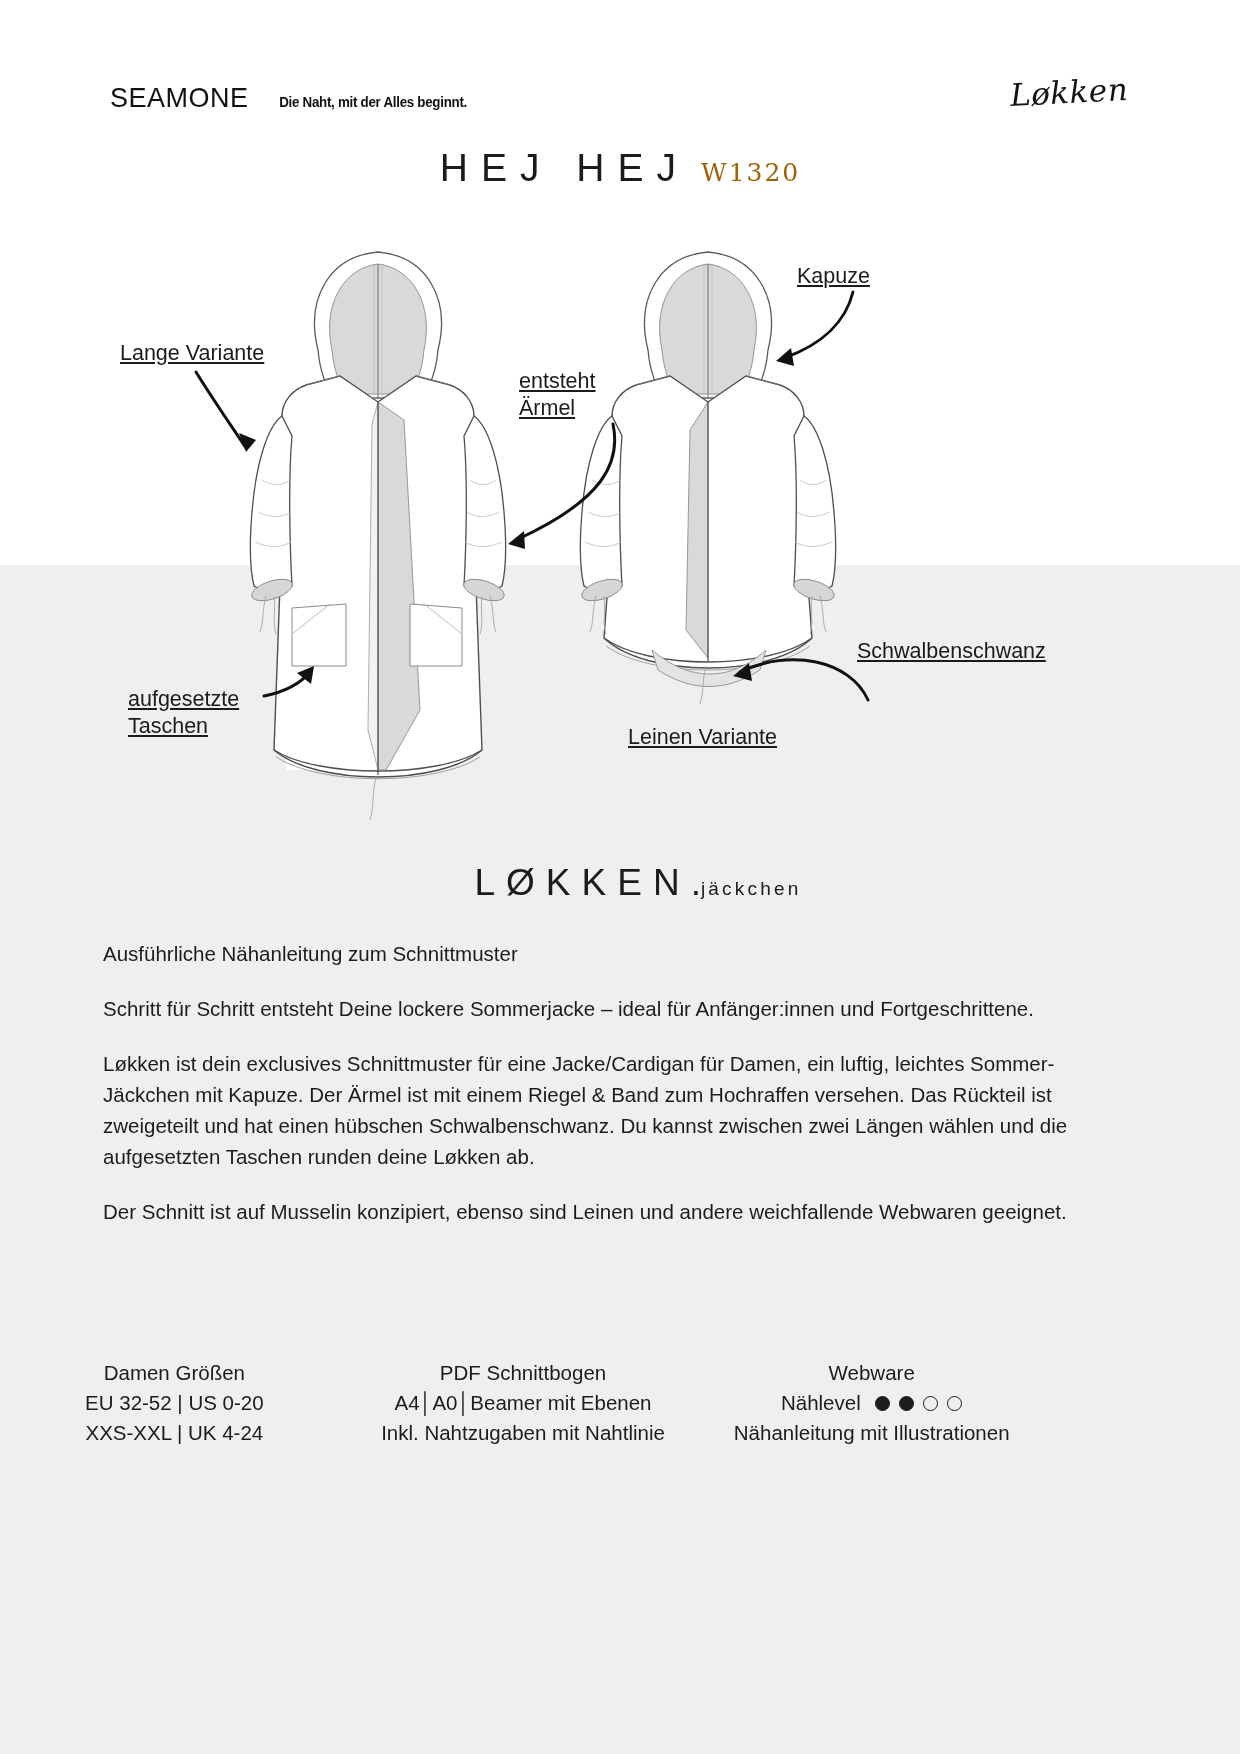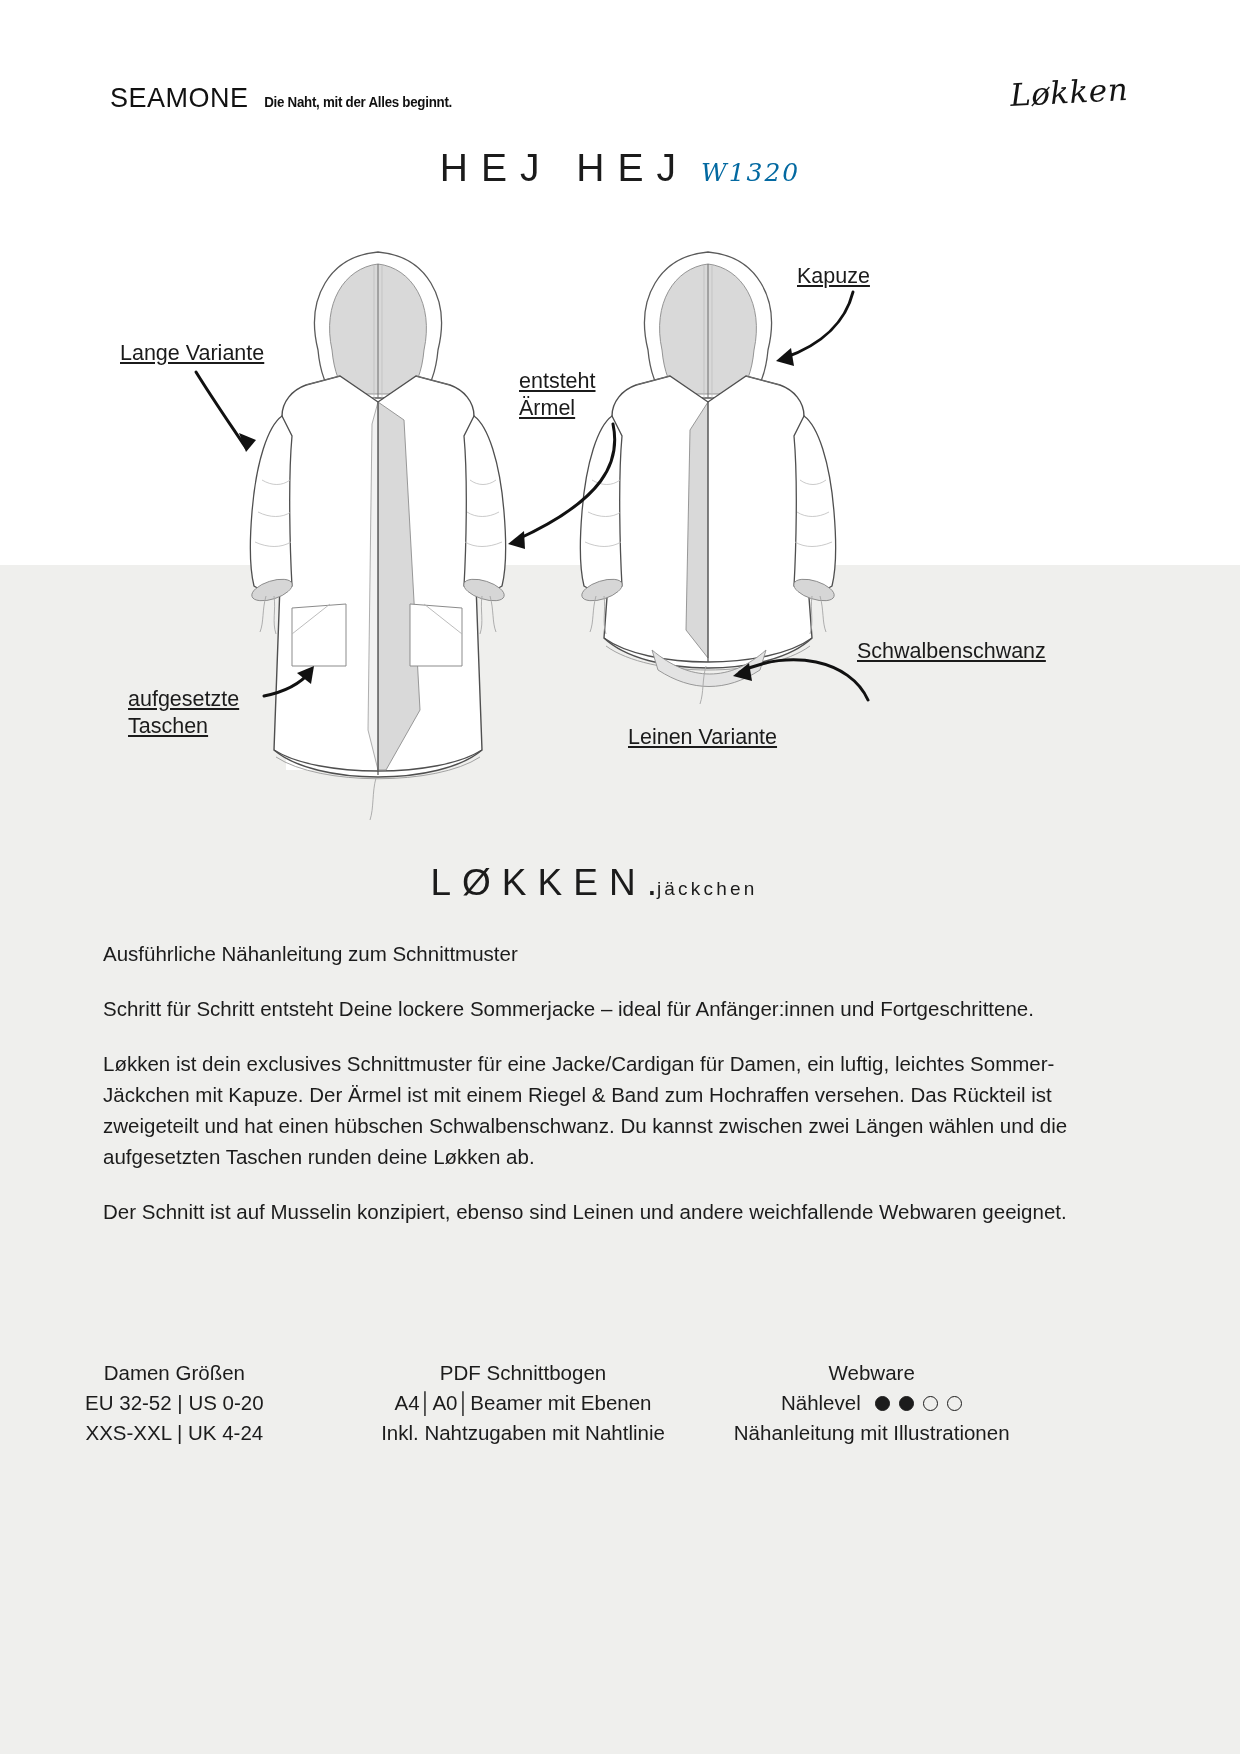--- a/index.html
+++ b/index.html
@@ -12,21 +12,21 @@
     overflow:hidden;
     -webkit-font-smoothing:antialiased;
   }
   .page{position:absolute;inset:0;}
   
   .band-white{
     position:absolute;left:0;top:0;width:1240px;height:565px;background:#ffffff;
   }
   
   .brand{
-    position:absolute;left:110px;top:83px;display:flex;align-items:baseline;gap:7px;
+    position:absolute;left:110px;top:83px;display:flex;align-items:baseline;gap:22px;
   }
   .brand-mark{
     font-family:"Liberation Sans", sans-serif;
     font-size:27px;font-weight:400;letter-spacing:0.5px;color:#111;
     transform:scaleY(1.05);
   }
   .brand-tag{
     font-family:"Liberation Sans", sans-serif;
     font-size:14.5px;font-weight:700;letter-spacing:-0.3px;color:#111;
     transform:scaleX(0.92);
@@ -41,21 +41,21 @@
   .title-row{
     position:absolute;left:0;top:146px;width:1240px;text-align:center;
   }
   .title-main{
     font-size:39px;letter-spacing:13px;font-weight:400;color:#1b1b1b;
     font-family:"Liberation Sans", sans-serif;
     text-align:right;
   }
   .title-code{
     font-family:"DejaVu Serif", serif;
-    font-style:italic;font-size:25px;letter-spacing:2px;color:#0369a1;
+    font-size:25px;letter-spacing:2px;color:#a16207;
     margin-left:12px;
   }
 
   
   .illo{position:absolute;left:0;top:230px;width:1240px;height:620px;}
 
   
   .lbl{
     position:absolute;font-size:21.5px;line-height:27px;color:#1b1b1b;
     font-family:"Liberation Sans", sans-serif;white-space:pre-line;text-decoration:underline;
@@ -66,20 +66,21 @@
   #lbl-aufgesetzte{left:128px;top:686px;}
   #lbl-schwalben{left:857px;top:638px;}
   #lbl-kurze{left:628px;top:724px;}
 
   .arrows{position:absolute;left:0;top:0;width:1240px;height:900px;pointer-events:none;}
 
   
   .product-head{
     position:absolute;left:0;top:862px;width:1188px;text-align:center;
     white-space:nowrap;
+    padding-left:44px;
   }
   .ph-main{font-size:37px;letter-spacing:11px;color:#1b1b1b;}
   .ph-dot{font-size:37px;color:#1b1b1b;}
   .ph-sub{font-size:19px;letter-spacing:3.2px;color:#1b1b1b;}
 
   
   .copy{
     position:absolute;left:103px;top:938px;width:1010px;
     font-size:20.5px;line-height:31px;color:#1c1c1c;
   }

